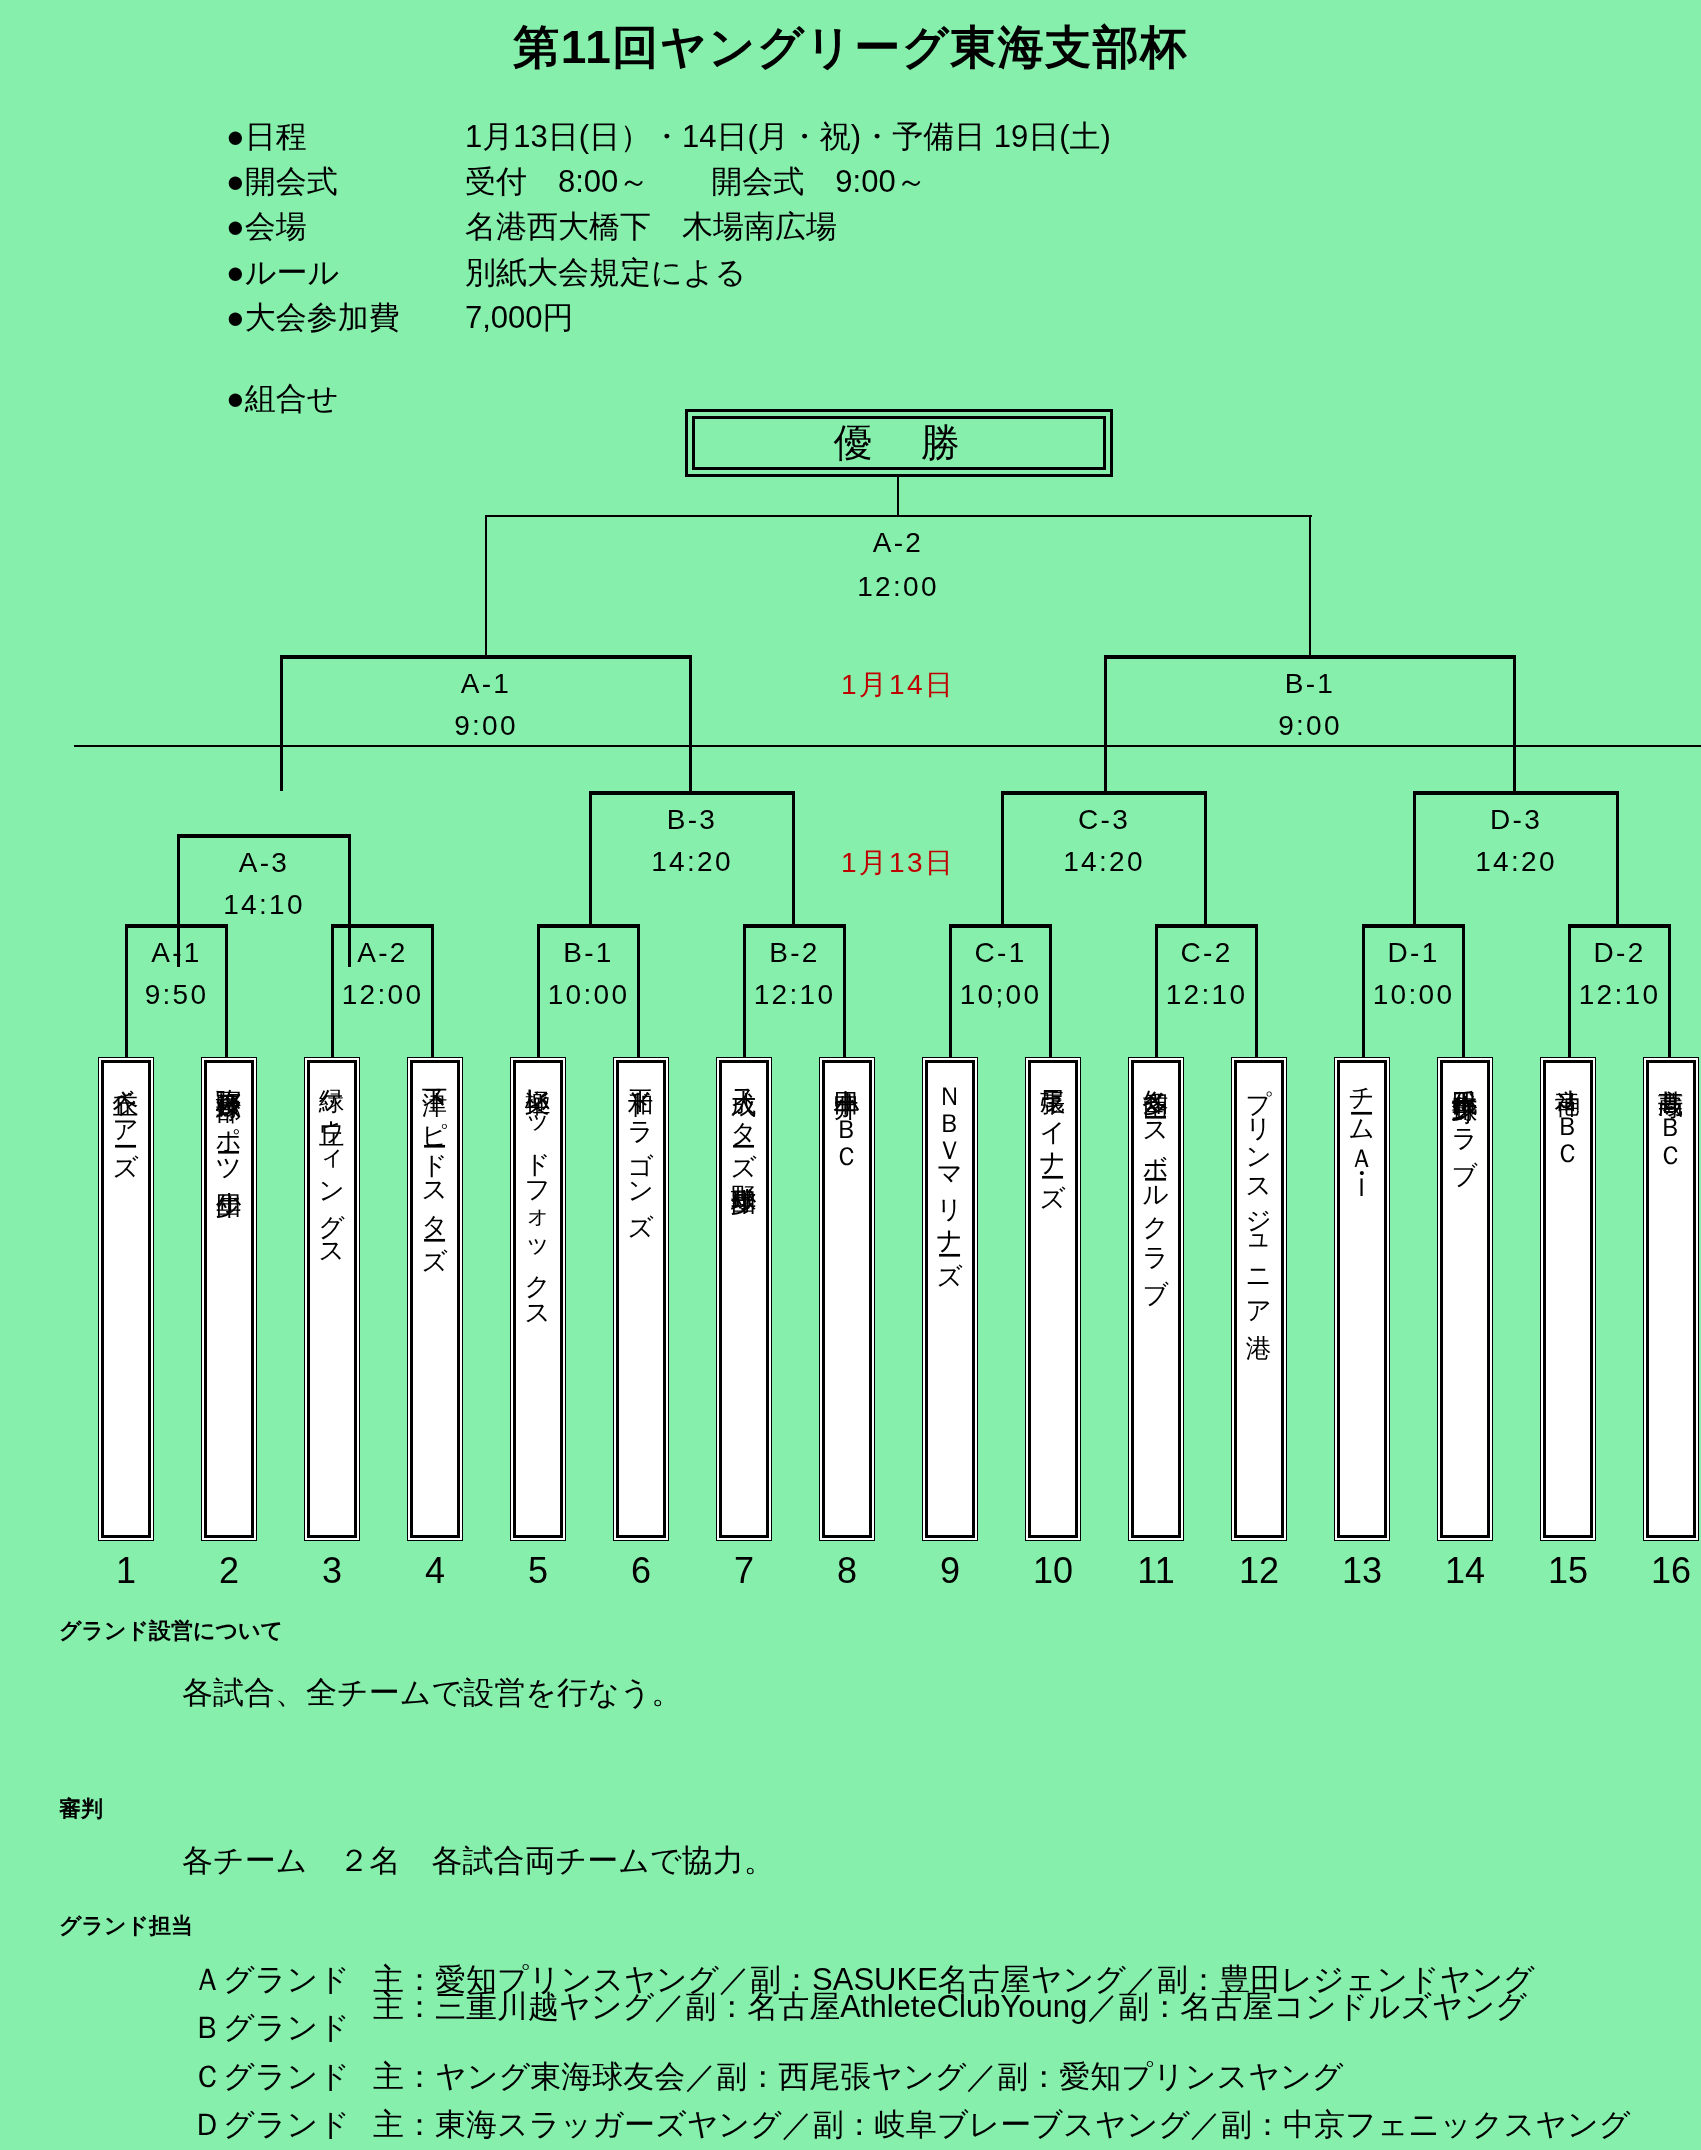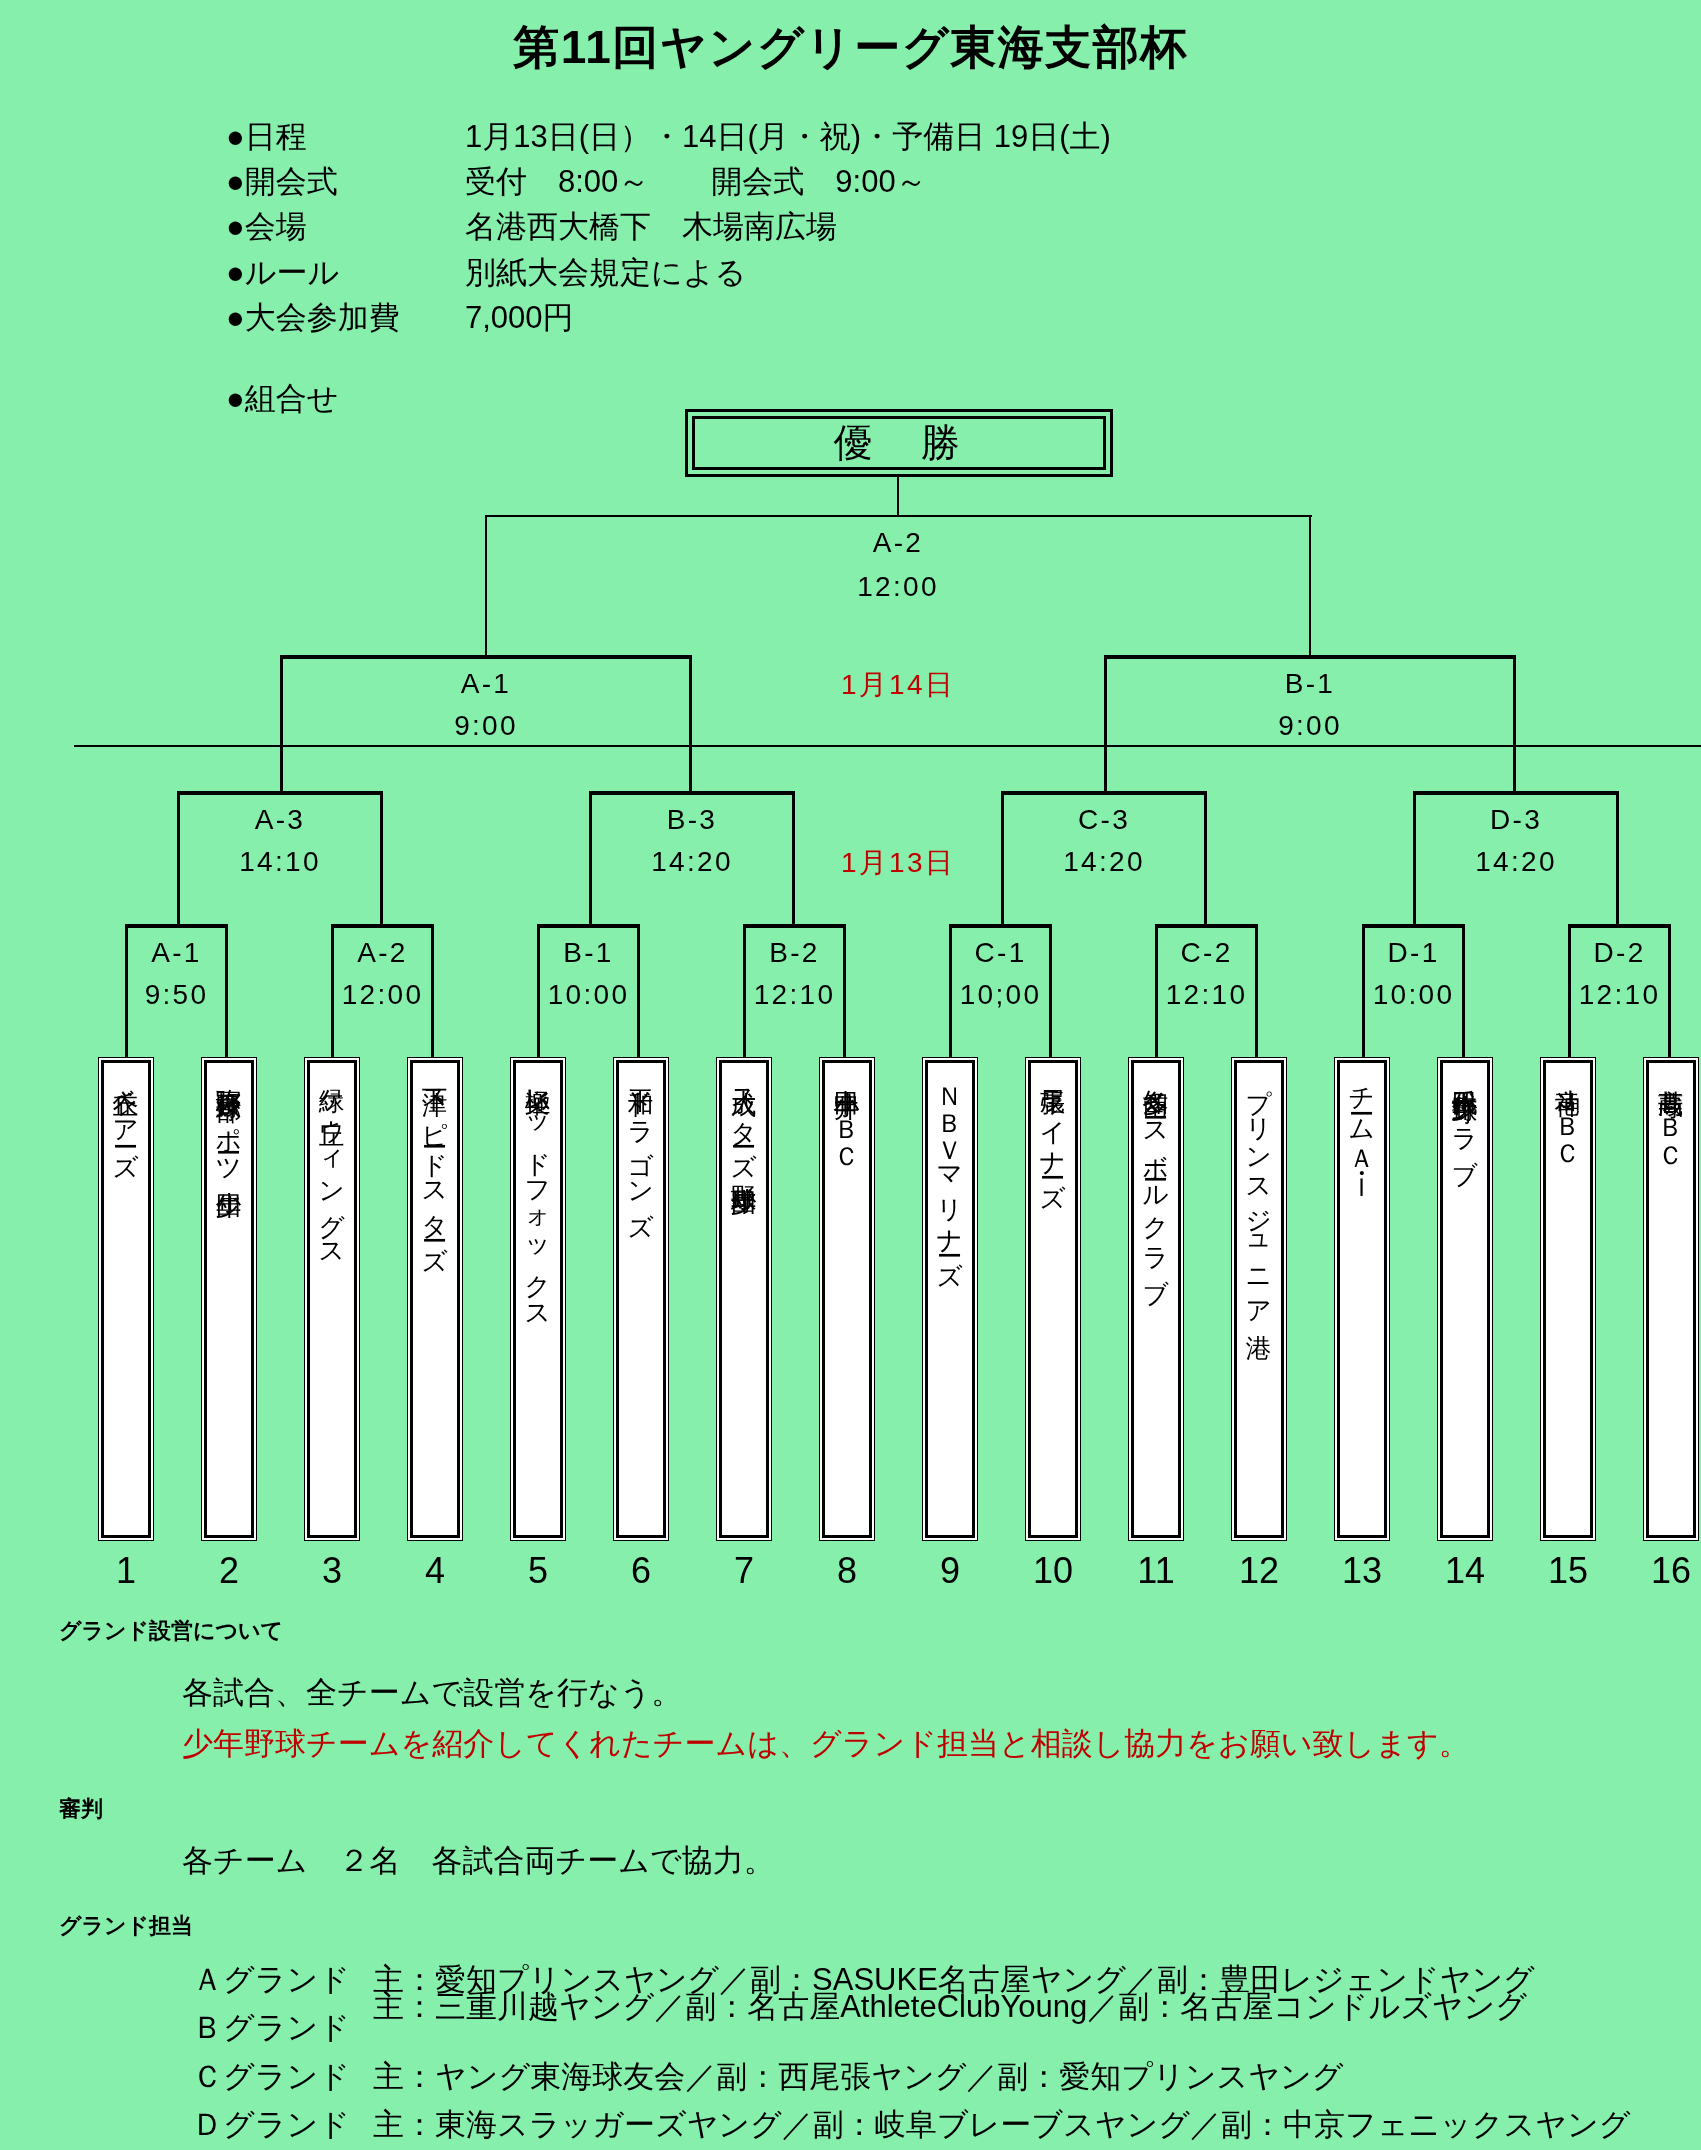--- a/index.html
+++ b/index.html
@@ -109,21 +109,21 @@
   </div>
   <div class="match" style="left:1104px;top:655px;width:412px;height:136px">
     <div class="mlabel">B-1</div>
     <div class="mtime">9:00</div>
   </div>
 
   <div class="abs flabel red" style="left:782px;top:666px">1月14日</div>
 
   <div class="abs line" style="left:74px;top:745px;width:1628px;height:1.5px"></div>
 
-  <div class="match" style="left:177px;top:791px;width:206px;height:133px">
+  <div class="match" style="left:177px;top:834px;width:174px;height:133px">
     <div class="mlabel">A-3</div>
     <div class="mtime">14:10</div>
   </div>
   <div class="match" style="left:589px;top:791px;width:206px;height:133px">
     <div class="mlabel">B-3</div>
     <div class="mtime">14:20</div>
   </div>
   <div class="match" style="left:1001px;top:791px;width:206px;height:133px">
     <div class="mlabel">C-3</div>
     <div class="mtime">14:20</div>
@@ -261,21 +261,20 @@
   <div class="abs seed" style="left:1025px;top:1550px">10</div>
   <div class="abs seed" style="left:1128px;top:1550px">11</div>
   <div class="abs seed" style="left:1231px;top:1550px">12</div>
   <div class="abs seed" style="left:1334px;top:1550px">13</div>
   <div class="abs seed" style="left:1437px;top:1550px">14</div>
   <div class="abs seed" style="left:1540px;top:1550px">15</div>
   <div class="abs seed" style="left:1643px;top:1550px">16</div>
 
   <div class="abs fhead" style="top:1616px">グランド設営について</div>
   <div class="abs fline" style="top:1672px">各試合、全チームで設営を行なう。</div>
-  <div class="abs fline red" style="top:1723px">少年野球チームを紹介してくれたチームは、グランド担当と相談し協力をお願い致します。</div>
 
   <div class="abs fhead" style="top:1794px">審判</div>
   <div class="abs fline" style="top:1840px">各チーム　２名　各試合両チームで協力。</div>
 
   <div class="abs fhead" style="top:1911px">グランド担当</div>
   <div class="abs glabel" style="top:1959px">Ａグランド</div>
   <div class="abs gtext" style="top:1959px">主：愛知プリンスヤング／副：SASUKE名古屋ヤング／副：豊田レジェンドヤング</div>
   <div class="abs glabel" style="top:2007px">Ｂグランド</div>
   <div class="abs gtext" style="top:1986px">主：三重川越ヤング／副：名古屋AthleteClubYoung／副：名古屋コンドルズヤング</div>
   <div class="abs glabel" style="top:2056px">Ｃグランド</div>

